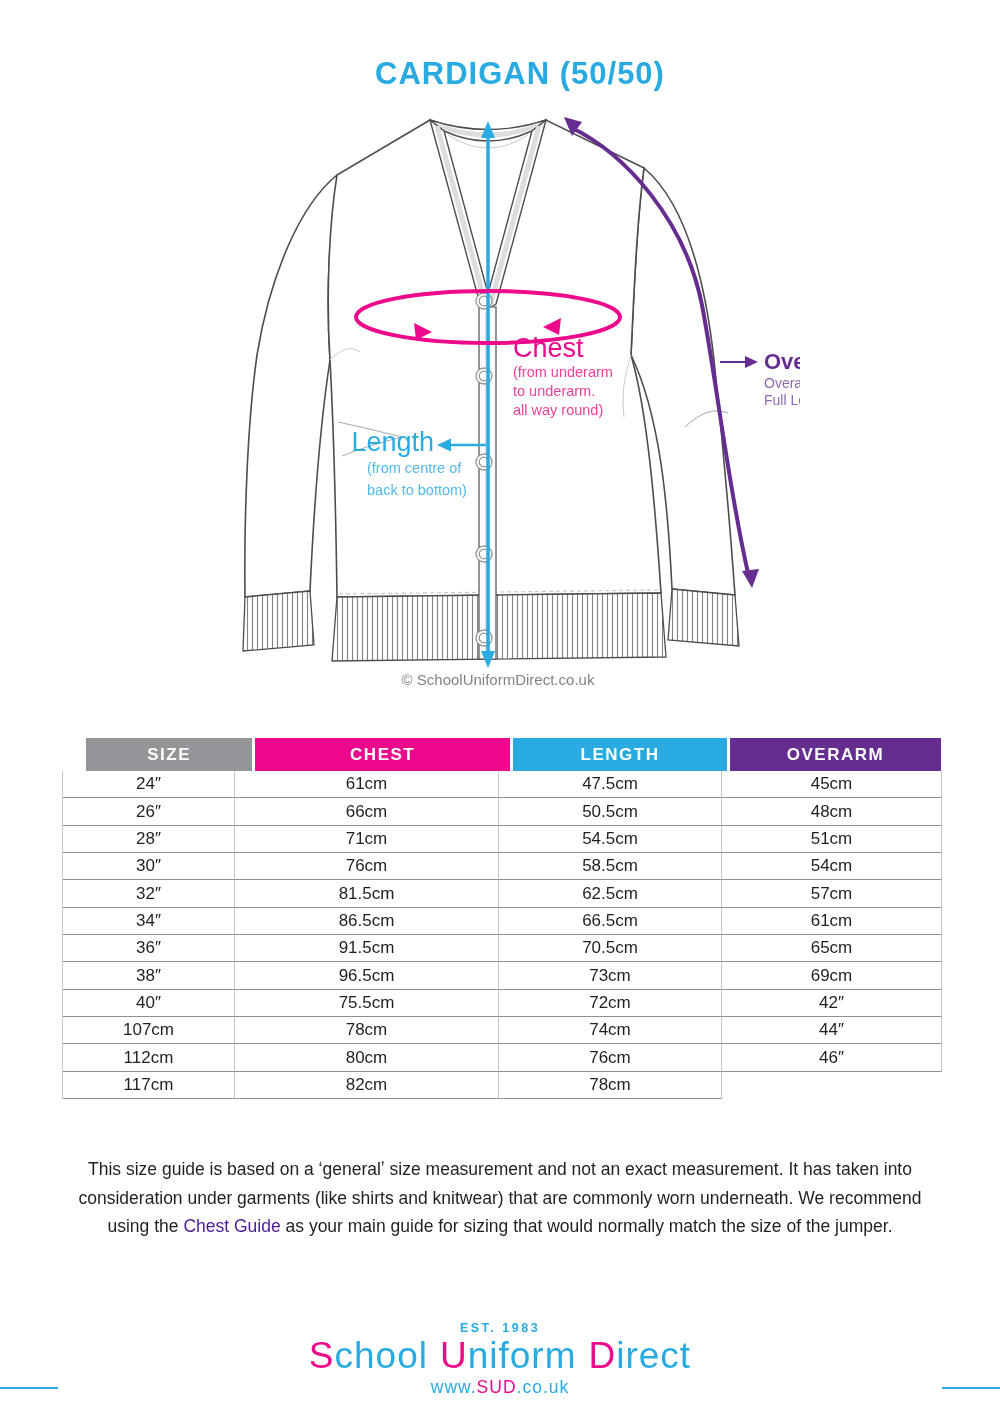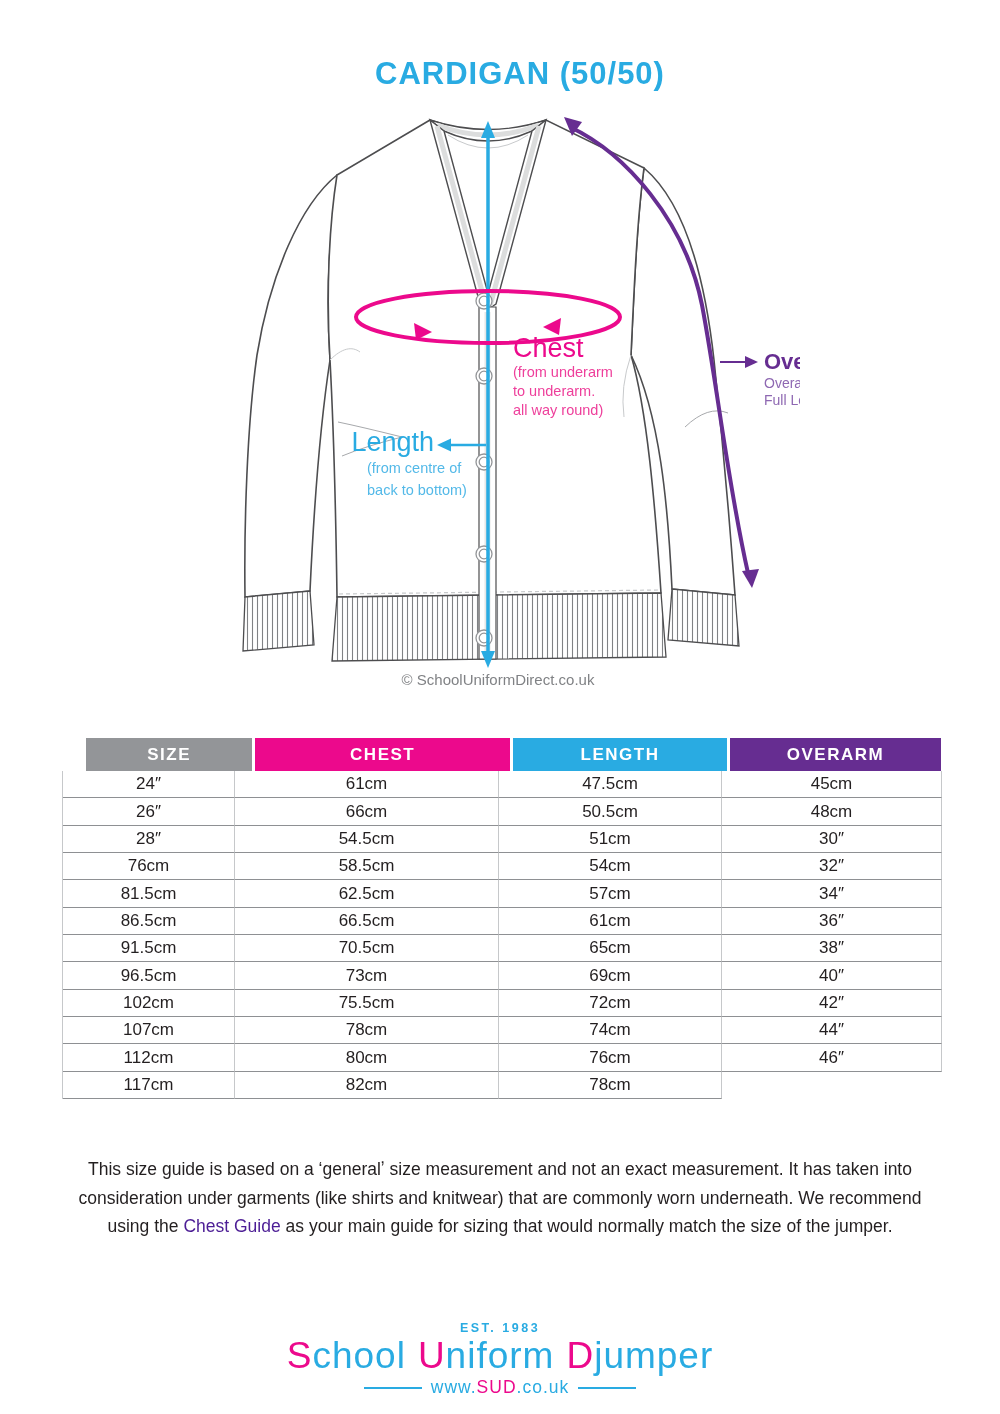--- a/index.html
+++ b/index.html
@@ -25,21 +25,21 @@
   
   .footnote{position:absolute;left:0;top:1155px;width:100%;text-align:center;
             font-size:17.5px;line-height:28.5px;color:#231f20;}
   .footnote .pink{color:#4c1d95;}
   
   .logo{position:absolute;left:0;top:1284px;width:100%;text-align:center;margin-top:37px;}
   .logo-est{font-size:12.5px;font-weight:bold;letter-spacing:2.5px;color:#29abe2;margin-bottom:1px;}
   .logo-main{font-size:37px;letter-spacing:1px;color:#29abe2;line-height:40px;}
   .logo-main .word{margin:0 6px;}
   .logo-main .initial{color:#ec098c;}
-  .logo-url{display:flex;align-items:center;justify-content:center;gap:9px;margin-top:1px;
+  .logo-url{display:flex;align-items:center;justify-content:space-between;gap:9px;margin-top:1px;
             font-size:17.5px;letter-spacing:1px;color:#29abe2;}
   .logo-url .rule{width:58px;height:2px;background:#29abe2;}
   .logo-url .mid{color:#ec098c;}
 </style>
 </head>
 <body>
 
 <div class="page">
 
   <h1 class="title">CARDIGAN (50/50)</h1>
@@ -148,20 +148,21 @@
         <div class="cell">61cm</div>
         <div class="cell">47.5cm</div>
         <div class="cell">45cm</div>
 
         <div class="cell">26″</div>
         <div class="cell">66cm</div>
         <div class="cell">50.5cm</div>
         <div class="cell">48cm</div>
 
         <div class="cell">28″</div>
+        <div class="cell">71cm</div>
         <div class="cell">54.5cm</div>
         <div class="cell">51cm</div>
 
         <div class="cell">30″</div>
         <div class="cell">76cm</div>
         <div class="cell">58.5cm</div>
         <div class="cell">54cm</div>
 
         <div class="cell">32″</div>
         <div class="cell">81.5cm</div>
@@ -177,21 +178,20 @@
         <div class="cell">91.5cm</div>
         <div class="cell">70.5cm</div>
         <div class="cell">65cm</div>
 
         <div class="cell">38″</div>
         <div class="cell">96.5cm</div>
         <div class="cell">73cm</div>
         <div class="cell">69cm</div>
 
         <div class="cell">40″</div>
-        <div class="cell">102cm</div>
         <div class="cell">75.5cm</div>
         <div class="cell">72cm</div>
 
         <div class="cell">42″</div>
         <div class="cell">107cm</div>
         <div class="cell">78cm</div>
         <div class="cell">74cm</div>
 
         <div class="cell">44″</div>
         <div class="cell">112cm</div>
@@ -207,21 +207,21 @@
 
   <div class="footnote">
     <div>This size guide is based on a ʻgeneralʼ size measurement and not an exact measurement. It has taken into</div>
     <div>consideration under garments (like shirts and knitwear) that are commonly worn underneath. We recommend</div>
     <div><span>using the </span><span class="pink">Chest Guide</span><span> as your main guide for sizing that would normally match the size of the jumper.</span></div>
   </div>
 
   <div class="logo">
     <div class="logo-est">EST. 1983</div>
     <div class="logo-main">
-      <span class="word"><span class="initial">S</span><span>chool</span></span><span class="word"><span class="initial">U</span><span>niform</span></span><span class="word"><span class="initial">D</span><span>jumper</span></span>
+      <span class="word"><span class="initial">S</span><span>chool</span></span><span class="word"><span class="initial">U</span><span>niform</span></span><span class="word"><span class="initial">D</span><span>irect</span></span>
     </div>
     <div class="logo-url">
       <span class="rule"></span>
       <span><span>www.</span><span class="mid">SUD</span><span>.co.uk</span></span>
       <span class="rule"></span>
     </div>
   </div>
 
 </div>
 

